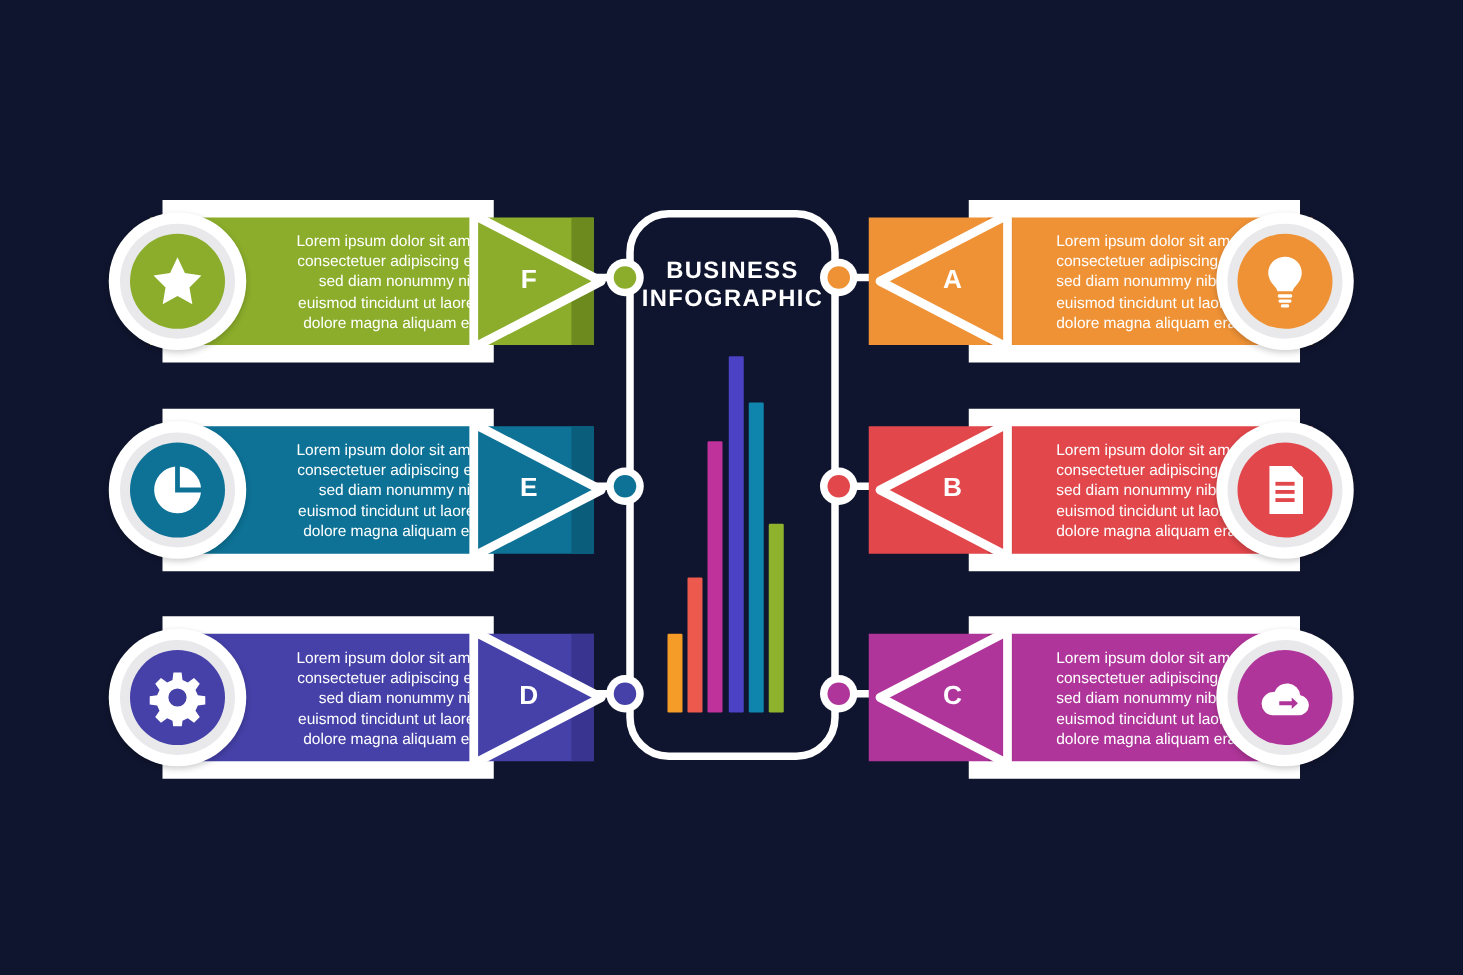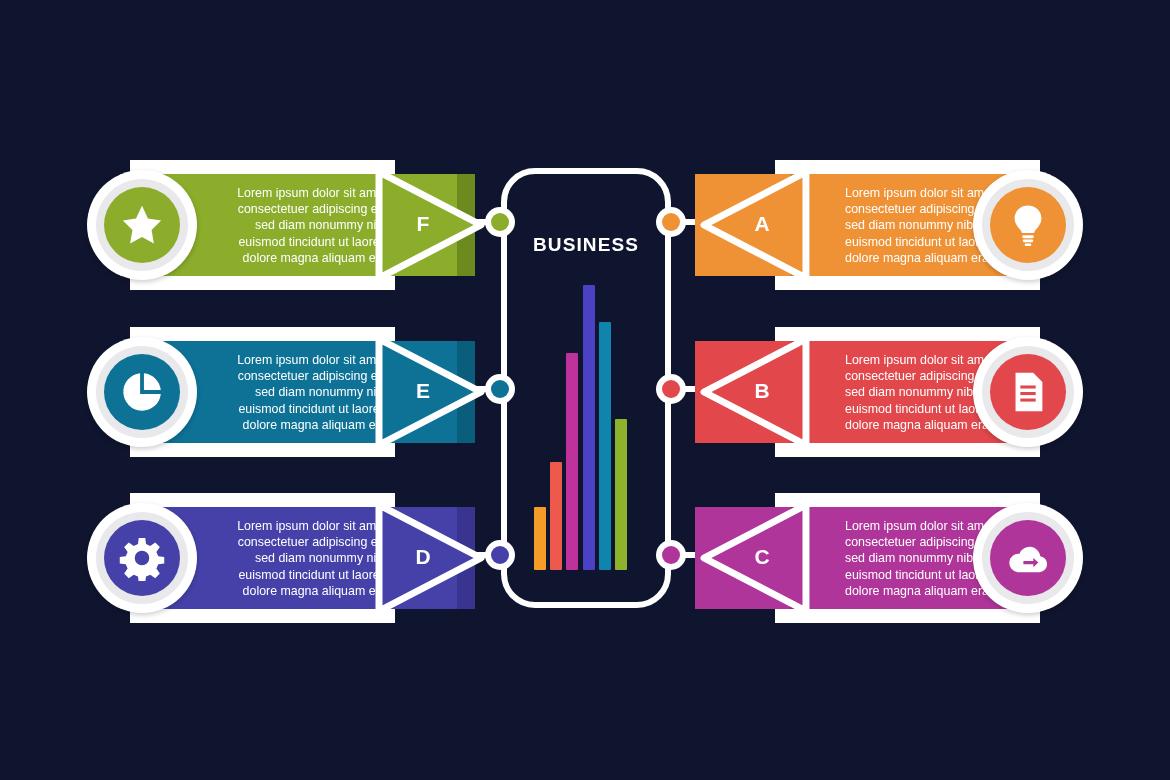--- a/index.html
+++ b/index.html
@@ -24,21 +24,20 @@
   .center-title{
     position:absolute;
     left:497px;top:205px;
     width:178px;
     text-align:center;
     color:#ffffff;
     font-weight:bold;
     font-size:19px;
     letter-spacing:1.1px;
     line-height:23px;
-    margin-top:28px;
   }
 
   
   .stub{position:absolute;height:6px;background:#ffffff;}
 
   
   .node{
     position:absolute;
     width:30px;height:30px;
     border-radius:50%;
@@ -109,20 +108,21 @@
 </style>
 </head>
 <body>
 
 <div id="stage">
 
   <div class="center-frame"></div>
 
   <div class="center-title">
     <div>BUSINESS</div>
+    <div>INFOGRAPHIC</div>
   </div>
 
   <div class="chart" id="chart">
       <div class="bar" style="left: 0px; height: 63px; background: rgb(245, 155, 39);"></div>
       <div class="bar" style="left: 16.2px; height: 108px; background: rgb(237, 90, 77);"></div>
       <div class="bar" style="left: 32.4px; height: 217px; background: rgb(192, 50, 155);"></div>
       <div class="bar" style="left: 48.6px; height: 285px; background: rgb(74, 65, 196);"></div>
       <div class="bar" style="left: 64.8px; height: 248px; background: rgb(15, 133, 173);"></div>
       <div class="bar" style="left: 81px; height: 151px; background: rgb(143, 178, 44);"></div>
     </div>

